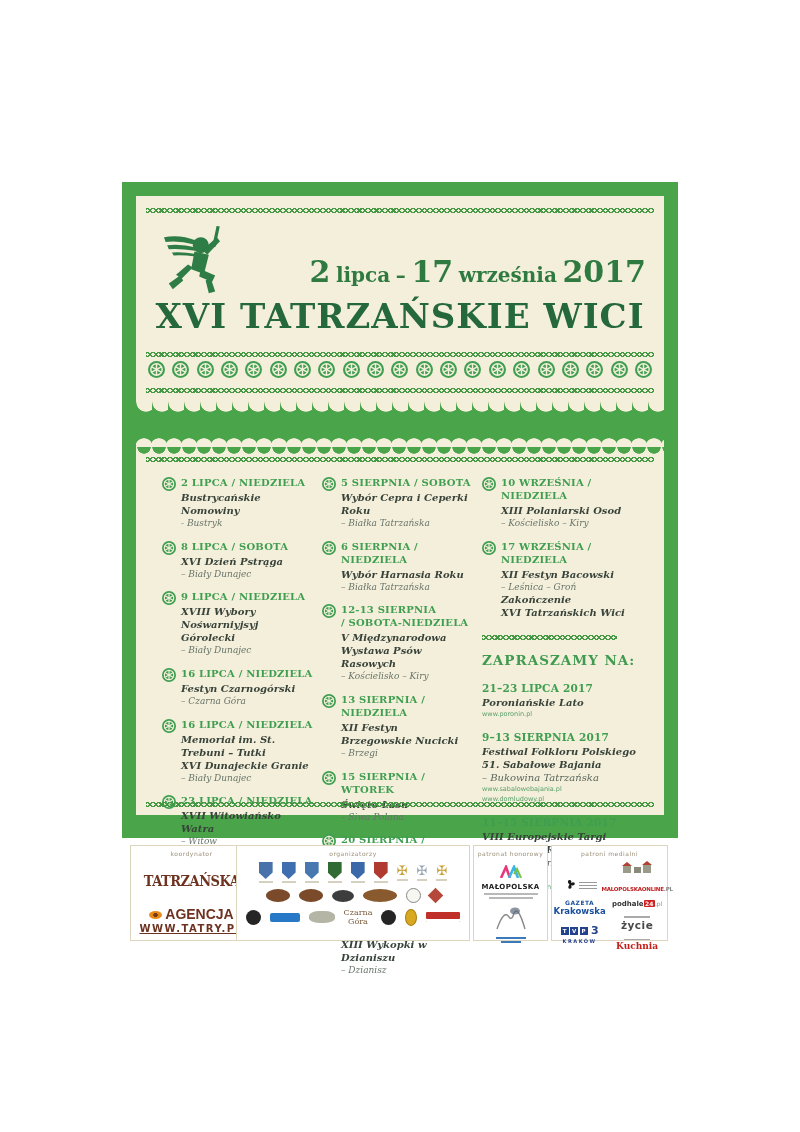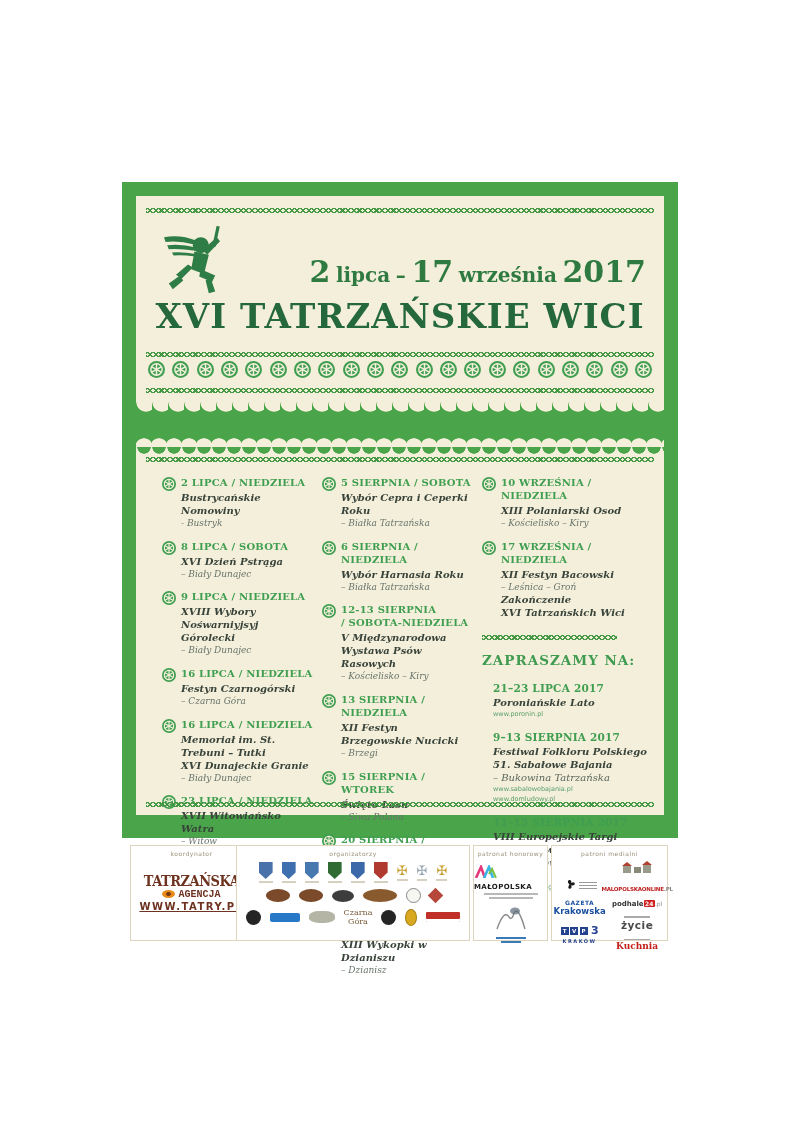--- a/index.html
+++ b/index.html
@@ -55,42 +55,42 @@
              white-space:pre-line; line-height:1.3; margin-bottom:2px; }
   .ev-title { font-size:10px; font-weight:bold; font-style:italic; color:#38433a;
               white-space:pre-line; line-height:1.3; }
   .ev-loc { font-size:9px; font-style:italic; color:#68746a; white-space:pre-line;
             line-height:1.3; margin-top:1px; }
 
   #invites { margin-top:16px; }
   #invite-divider { width:135px; height:5px; }
   #invite-heading { margin:12px 0 14px; font-size:13.5px; font-weight:bold;
                     color:#3f9b4f; letter-spacing:1px; }
-  .invite { margin-bottom:11px;margin-left:11px; }
+  .invite { margin-bottom:11px; }
   .inv-dates { font-size:10.5px; font-weight:bold; color:#3f9e50; letter-spacing:.2px; margin-bottom:2px; }
   .inv-title { font-size:10px; font-weight:bold; font-style:italic; color:#38433a;
                white-space:pre-line; line-height:1.3; }
   .inv-loc { font-size:10px; font-style:italic; color:#5a665c; line-height:1.3; }
   .inv-urls { font-family:"DejaVu Sans", sans-serif; font-size:6.5px; color:#5aa06a;
               white-space:pre-line; line-height:1.5; margin-top:1px; }
 
   
   .card { position:absolute; top:845px; height:96px; background:#fff;
           border:1px solid #ddd5bd; font-family:"DejaVu Sans", sans-serif; }
   .card-label { font-size:6px; color:#9b9078; text-align:center; letter-spacing:.5px; padding-top:4px; }
   #card-coord { left:130px; width:123px; }
   #card-org   { left:236px; width:234px; }
   #card-hon   { left:473px; width:75px; }
   #card-media { left:551px; width:117px; }
 
   
   #ta-logo { text-align:center; margin-top:16px; color:#6e3320; }
   #ta-line1 { font-family:"DejaVu Serif", serif; font-weight:bold; font-size:13px;
               transform:scaleY(1.15); letter-spacing:-.5px; }
-  #ta-line2 { font-family:Liberation Mono, monospace; font-weight:bold; font-size:10px; margin-top:1px; }
+  #ta-line2 { font-family:Liberation Sans, sans-serif; font-weight:bold; font-size:14px; margin-top:18px; }
   .eye { display:inline-block; width:13px; height:8px; border-radius:50%;
          background:radial-gradient(circle, #7a3b10 2px, #e88a1a 2.5px); vertical-align:middle; margin-right:3px; }
   #ta-line3 { font-size:10px; font-weight:bold; letter-spacing:1.5px; margin-top:1px;text-decoration:underline; }
 
   
   .org-row { display:flex; justify-content:center; align-items:center; gap:9px; margin-top:5px; }
   .lg::after { content:""; display:block; height:2px; background:#d6d0c0; margin-top:2px; }
   .shield { width:14px; height:17px; clip-path:polygon(0 0,100% 0,100% 62%,50% 100%,0 62%); }
   .emblem { font-size:13px; line-height:1; }
   .oval { border-radius:50%; }
@@ -103,21 +103,21 @@
   .seal { width:15px; height:15px; background:#252525; border-radius:50%; }
   .bluetxt { width:30px; height:9px; background:#2878c8; border-radius:2px; }
   .sketch { width:26px; height:12px; background:#b5b5a5; border-radius:40%; }
   .cg-text { font-family:"DejaVu Serif", serif; font-size:8px; color:#7a5a3a;
              white-space:pre-line; text-align:center; line-height:1.15; }
   .gold-oval { width:12px; height:17px; background:#d8a820; border:1px solid #a87f10; border-radius:50%; }
   .red-banner { width:34px; height:10px; background:#c03028; border-radius:1px;
                 box-shadow:inset 0 -3px 0 #fff, inset 0 -4px 0 #c03028; }
 
   
-  #mal-logo { margin-top:6px; }
+  #mal-logo { text-align:center; margin-top:6px; }
   #mal-name { font-size:7px; font-weight:bold; color:#1a1a1a; letter-spacing:.4px; margin-top:1px; }
   .gray-bar { height:2px; background:#b8b8b8; margin:2px auto 0; }
   #muz-logo { text-align:center; margin-top:6px; }
   .blue-bar { height:2px; background:#3a7ab8; margin:2px auto 0; }
 
   
   #media-grid { display:flex; padding:2px 6px 0; gap:6px; }
   .m-col { display:flex; flex-direction:column; gap:8px;justify-content:center; }
   #m-left { width:42%; align-items:center; padding-top:12px; }
   #m-right { width:58%; align-items:center; }

